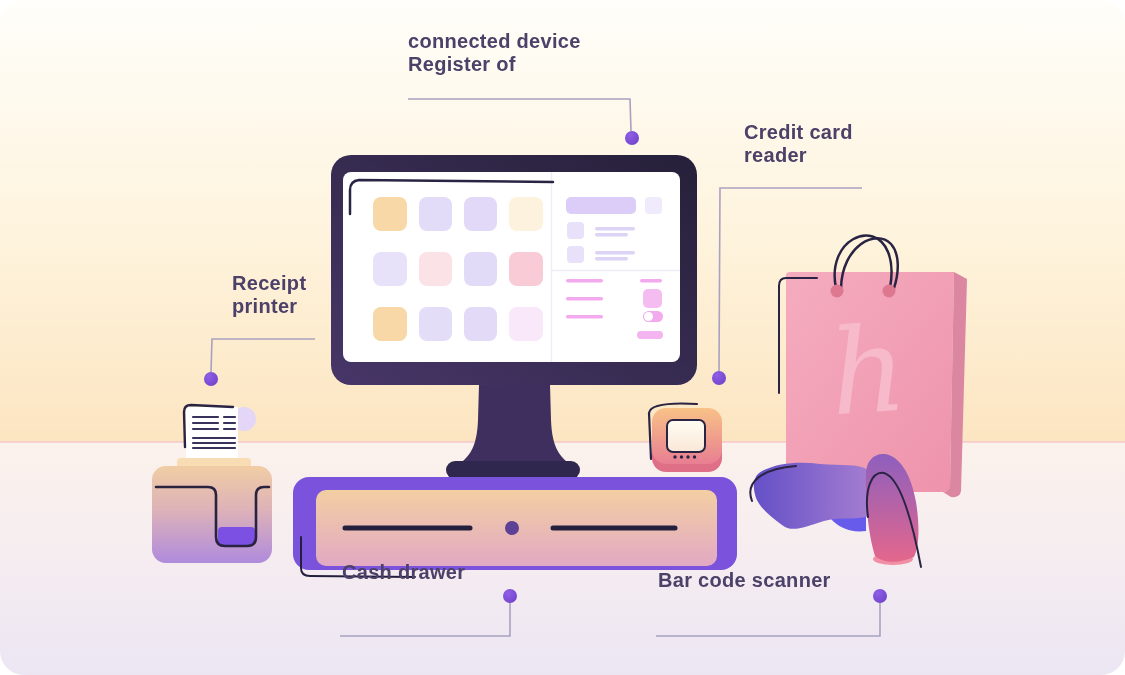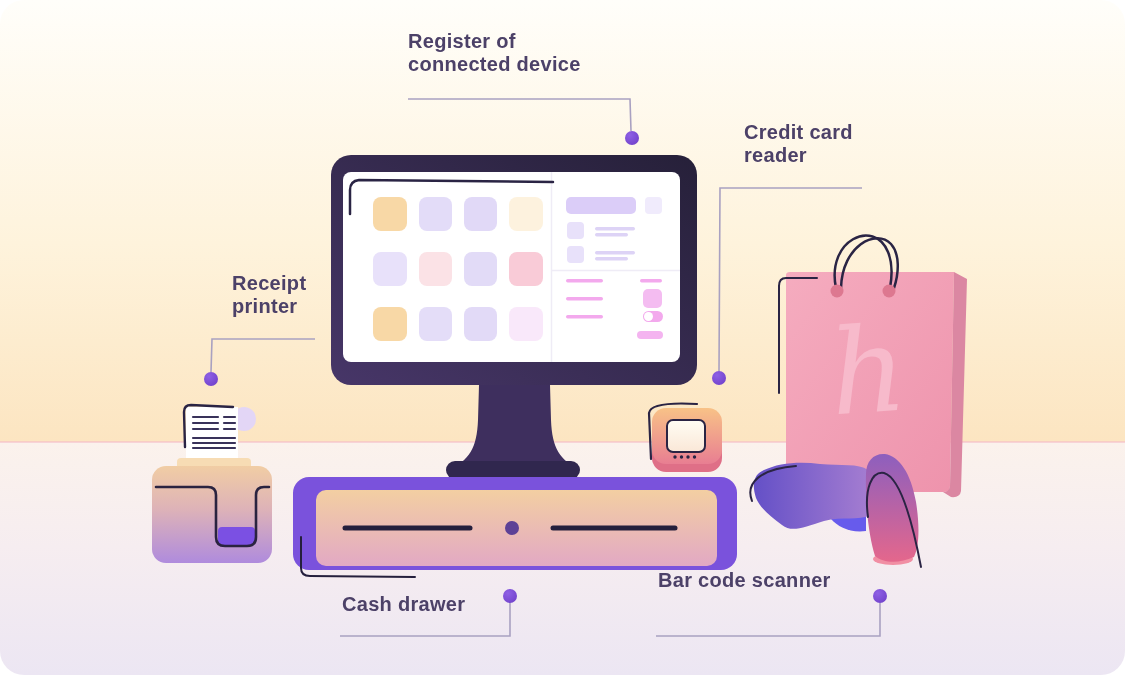--- a/index.html
+++ b/index.html
@@ -187,30 +187,30 @@
     <g fill="url(#gDot)">
       <circle cx="632" cy="138" r="7"></circle>
       <circle cx="719" cy="378" r="7"></circle>
       <circle cx="211" cy="379" r="7"></circle>
       <circle cx="510" cy="596" r="7"></circle>
       <circle cx="880" cy="596" r="7"></circle>
     </g>
   </svg>
 
   <div class="label" style="left:408px;top:30px;">
+    <span>connected device</span>
     <span>Register of</span>
-    <span>connected device</span>
   </div>
   <div class="label" style="left:232px;top:272px;">
     <span>Receipt</span>
     <span>printer</span>
   </div>
   <div class="label" style="left:744px;top:121px;">
     <span>Credit card</span>
     <span>reader</span>
   </div>
-  <div class="label" style="left:342px;top:593px;">
+  <div class="label" style="left:342px;top:561px;">
     <span>Cash drawer</span>
   </div>
   <div class="label" style="left:658px;top:569px;">
     <span>Bar code scanner</span>
   </div>
 </div>
 
 </body></html>

